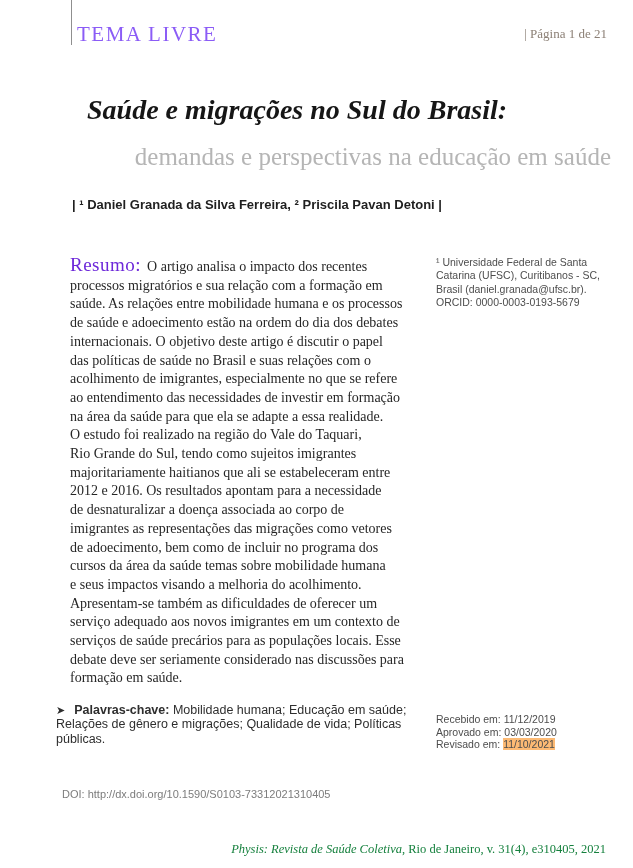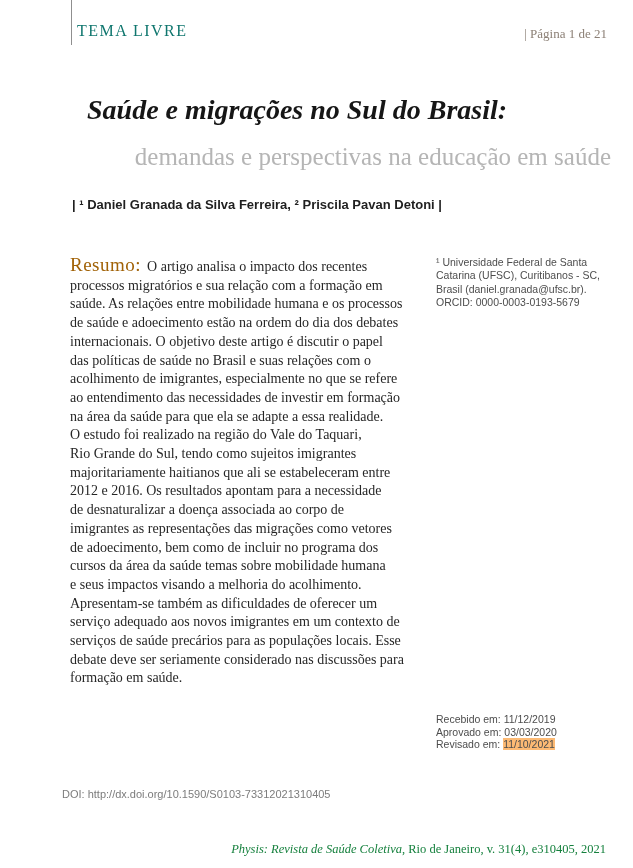--- a/index.html
+++ b/index.html
@@ -10,21 +10,21 @@
     overflow:hidden;
     font-family:"Liberation Serif", serif;
   }
   
   .header-rule{
     position:absolute;left:71px;top:0;width:1px;height:45px;
     background:#8f8f8f;
   }
   .section-label{
     position:absolute;left:77px;top:22px;
-    font-size:16px;color:#0f766e;letter-spacing:1.5px;
+    font-size:21px;color:#8b5cf6;letter-spacing:1.5px;
   }
   .page-indicator{
     position:absolute;top:26px;right:26px;
     font-size:13px;color:#8c8076;
   }
   
   .title-block{position:absolute;left:71px;top:77px;width:540px;}
   .title-main{
     margin:16px;font-size:28px;line-height:33px;
     font-style:italic;font-weight:600;color:#161616;
@@ -39,21 +39,21 @@
     font-family:"Liberation Sans", sans-serif;
     font-size:13px;font-weight:bold;color:#1f1f1f;
   }
   
   .abstract{
     position:absolute;left:70px;top:258px;width:378px;
     font-size:14px;line-height:18.7px;color:#262626;
     white-space:pre-line;
   }
   .abstract-label{
-    font-size:19px;line-height:0;color:#a16207;
+    font-size:19px;line-height:0;color:#6d28d9;
     margin-right:6px;letter-spacing:0.5px;
   }
   
   .affiliations{
     position:absolute;left:436px;top:256px;width:180px;
     font-family:"Liberation Sans", sans-serif;
     font-size:10.5px;line-height:13.4px;color:#4d4d4d;
   }
   .affiliations p{margin:0 0 13px 0;white-space:pre-line;}
   
@@ -125,20 +125,23 @@
 debate deve ser seriamente considerado nas discussões para
 formação em saúde.</span></div>
 
   <aside class="affiliations">
     <p>¹ Universidade Federal de Santa
 Catarina (UFSC), Curitibanos - SC,
 Brasil (daniel.granada@ufsc.br).
 ORCID: 0000-0003-0193-5679</p>
   </aside>
 
+  <div class="keywords"><span class="kw-arrow">➤</span><span class="kw-label">Palavras-chave:</span><span> Mobilidade humana; Educação em saúde;
+Relações de gênero e migrações; Qualidade de vida; Políticas
+públicas.</span></div>
 
   <div class="dates">
     <div>Recebido em: 11/12/2019</div>
     <div>Aprovado em: 03/03/2020</div>
     <div><span>Revisado em: </span><span class="hl">11/10/2021</span></div>
   </div>
 
   <div class="doi">DOI: http://dx.doi.org/10.1590/S0103-73312021310405</div>
 
   <div class="footer"><span class="journal">Physis: Revista de Saúde Coletiva</span><span>, Rio de Janeiro, v. 31(4), e310405, 2021</span></div>

